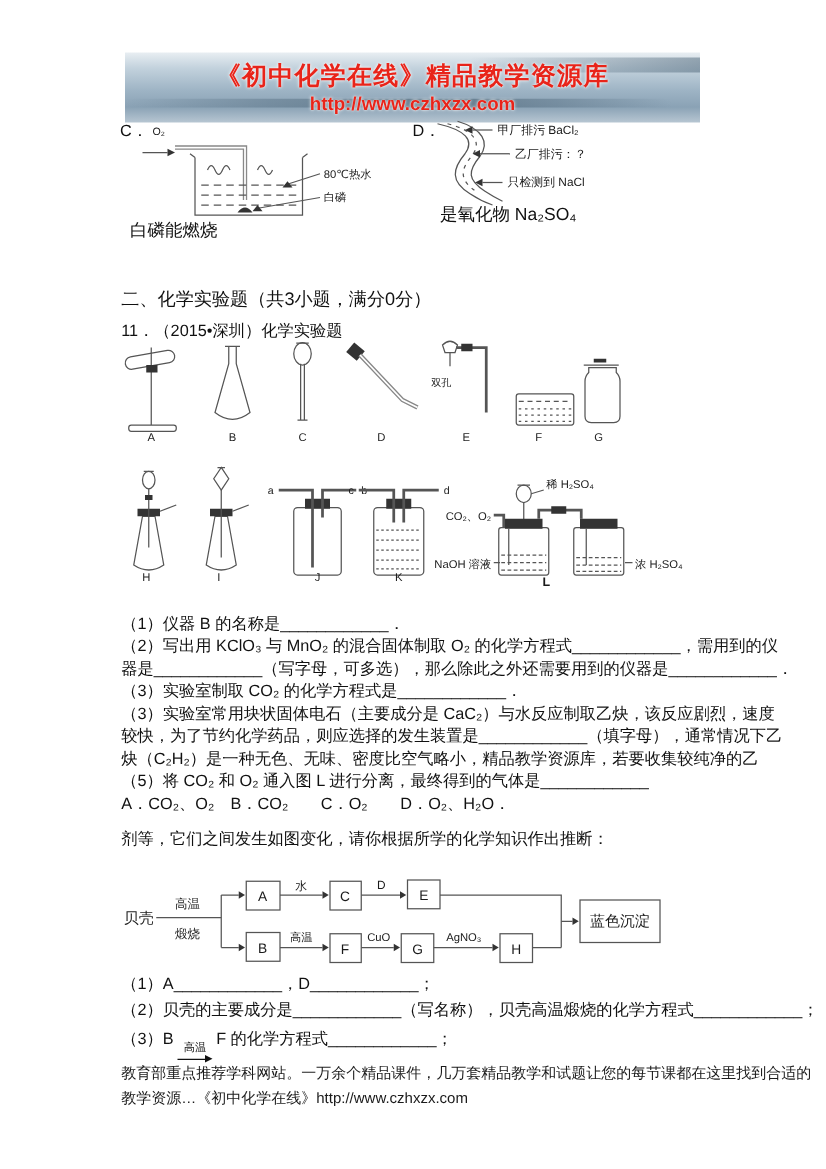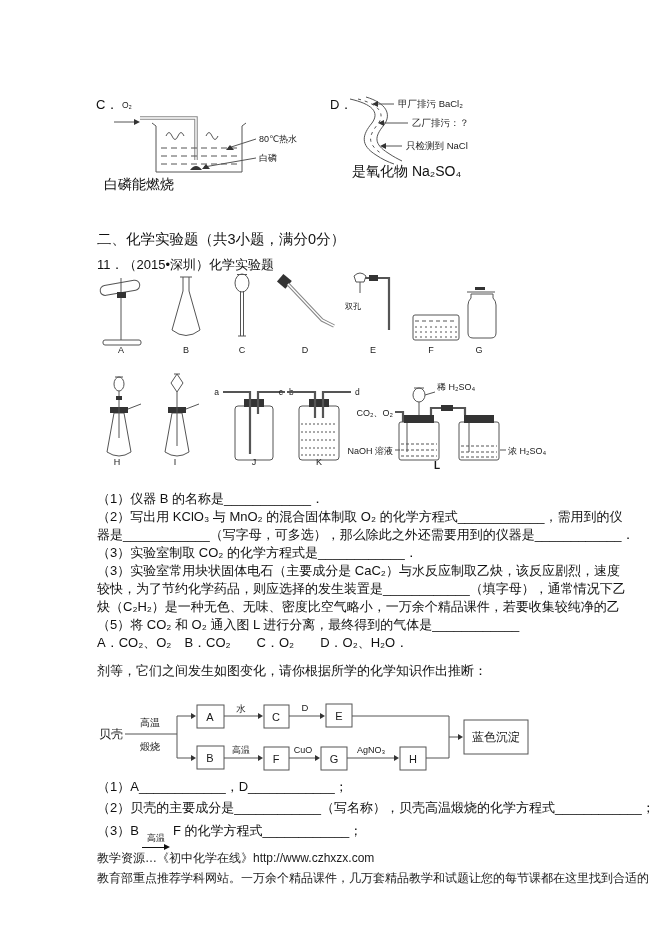--- a/index.html
+++ b/index.html
@@ -44,20 +44,26 @@
   .arrow-line{position:relative;width:28px;height:8px;}
   .arrow-line::before{content:"";position:absolute;left:0;right:5px;top:3.5px;height:1.3px;background:#111;}
   .arrow-line::after{content:"";position:absolute;right:0;top:0.5px;width:0;height:0;
         border-left:6px solid #111;border-top:3.5px solid transparent;border-bottom:3.5px solid transparent;}
 </style>
 </head>
 <body>
 
 <div class="page">
 
+  <div class="abs banner">
+    <div class="streak1"></div>
+    <div class="streak2"></div>
+    <div class="banner-title">《初中化学在线》精品教学资源库</div>
+    <div class="banner-url">http://www.czhxzx.com</div>
+  </div>
 
   <div class="abs opt-label" style="left:96px;top:96px;">C．</div>
   <svg class="abs diag" style="left:108px;top:98px;" width="225" height="78" viewBox="0 0 225 78">
     <text x="14" y="10" font-size="8.5">O₂</text>
     <line x1="6" y1="24" x2="26" y2="24"></line>
     <polygon class="solid" points="26,21 26,27 32,24"></polygon>
     <polyline class="thick" points="32,20 88,20 88,62"></polyline>
     <polyline class="inner" points="32,20 88,20 88,62"></polyline>
     <path d="M48 28 v46 h86 v-46"></path>
     <path d="M48 28 l-4 -3 M134 28 l4 -3"></path>
@@ -207,21 +213,21 @@
     <text x="340" y="103" font-size="10" font-weight="bold" text-anchor="middle">L</text>
   </svg>
 
   <div class="abs qblock" style="left:97px;top:479px;margin-top:11px;">
     <div class="qline">（1）仪器 B 的名称是____________．</div>
     <div class="qline">（2）写出用 KClO₃ 与 MnO₂ 的混合固体制取 O₂ 的化学方程式____________，需用到的仪</div>
     <div class="qline">器是____________（写字母，可多选），那么除此之外还需要用到的仪器是____________．</div>
     <div class="qline">（3）实验室制取 CO₂ 的化学方程式是____________．</div>
     <div class="qline">（3）实验室常用块状固体电石（主要成分是 CaC₂）与水反应制取乙炔，该反应剧烈，速度</div>
     <div class="qline">较快，为了节约化学药品，则应选择的发生装置是____________（填字母），通常情况下乙</div>
-    <div class="qline">炔（C₂H₂）是一种无色、无味、密度比空气略小，一万余个精品课件，若要收集较纯净的乙</div>
+    <div class="qline">炔（C₂H₂）是一种无色、无味、密度比空气略小，精品教学资源库，若要收集较纯净的乙</div>
     <div class="qline">（5）将 CO₂ 和 O₂ 通入图 L 进行分离，最终得到的气体是____________</div>
     <div class="qline">A．CO₂、O₂　B．CO₂　　C．O₂　　D．O₂、H₂O．</div>
   </div>
 
   <div class="abs qblock" style="left:97px;top:661px;line-height:19px;">
     <div class="qline">剂等，它们之间发生如图变化，请你根据所学的化学知识作出推断：</div>
   </div>
 
   <svg class="abs diag" style="left:97px;top:700px;" width="470" height="76" viewBox="0 0 470 76">
     <text x="2" y="38" font-size="12">贝壳</text>
@@ -276,17 +282,17 @@
   <div class="abs subline" style="left:97px;top:778px;">（1）A____________，D____________；</div>
   <div class="abs subline" style="left:97px;top:799px;">（2）贝壳的主要成分是____________（写名称），贝壳高温煅烧的化学方程式____________；</div>
   <div class="abs subline" style="left:97px;top:822px;text-align:right;">
     <span>（3）B</span><span class="arrow-stack">
         <span class="arrow-lbl">高温</span>
         <span class="arrow-line"></span>
       </span><span>F 的化学方程式____________；</span>
   </div>
 
   <div class="abs footer nowrap" style="left:97px;top:848px;">
+    <div>教育部重点推荐学科网站。一万余个精品课件，几万套精品教学和试题让您的每节课都在这里找到合适的</div>
     <div>教学资源…《初中化学在线》http://www.czhxzx.com</div>
-    <div>教育部重点推荐学科网站。一万余个精品课件，几万套精品教学和试题让您的每节课都在这里找到合适的</div>
   </div>
 
 </div>
 
 </body></html>

